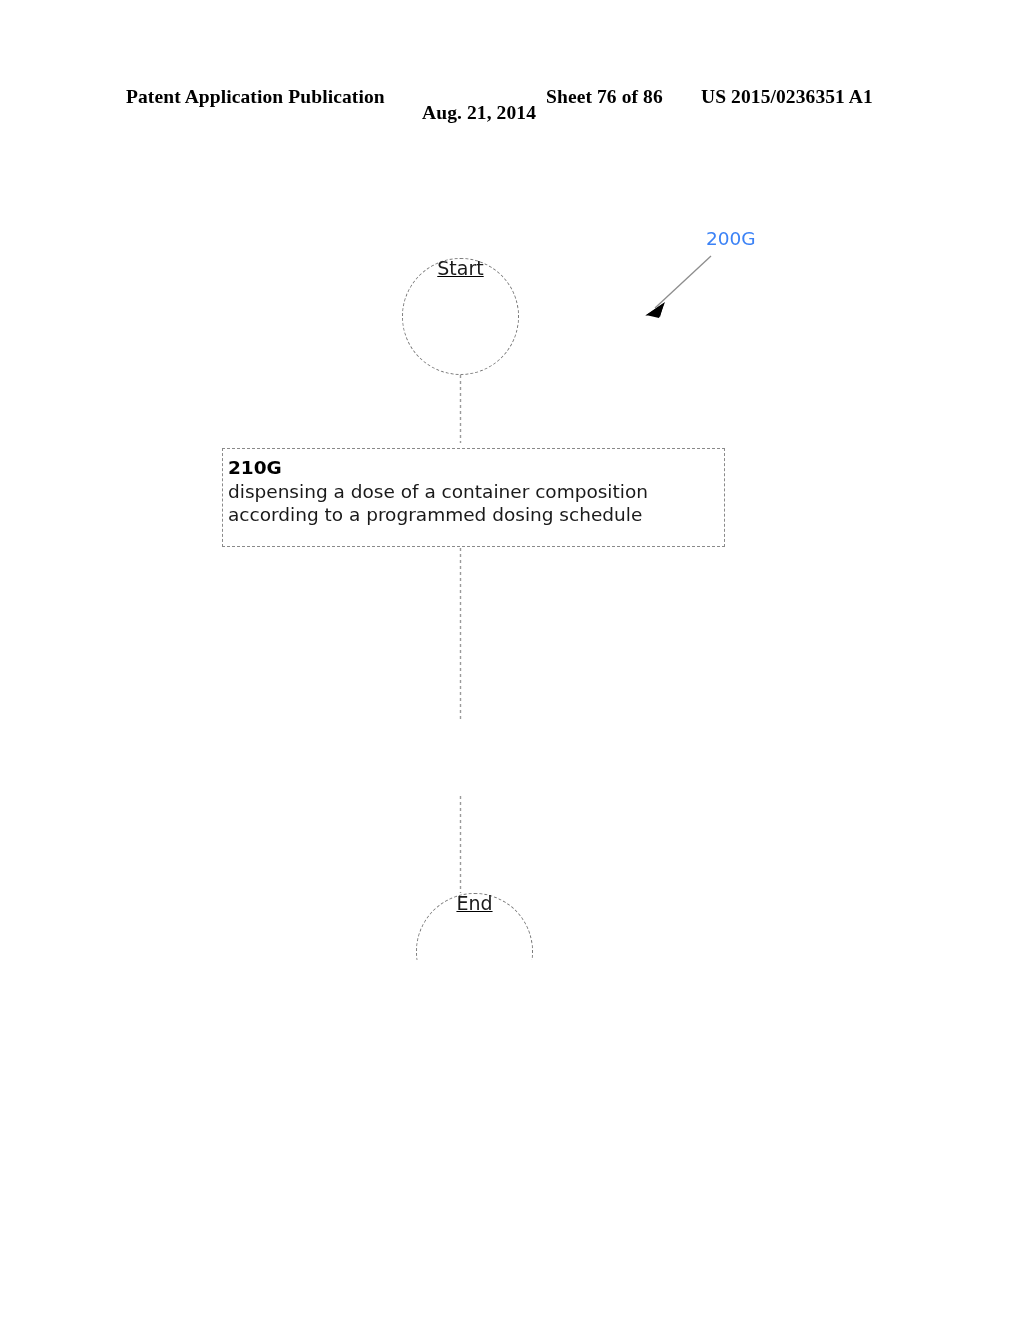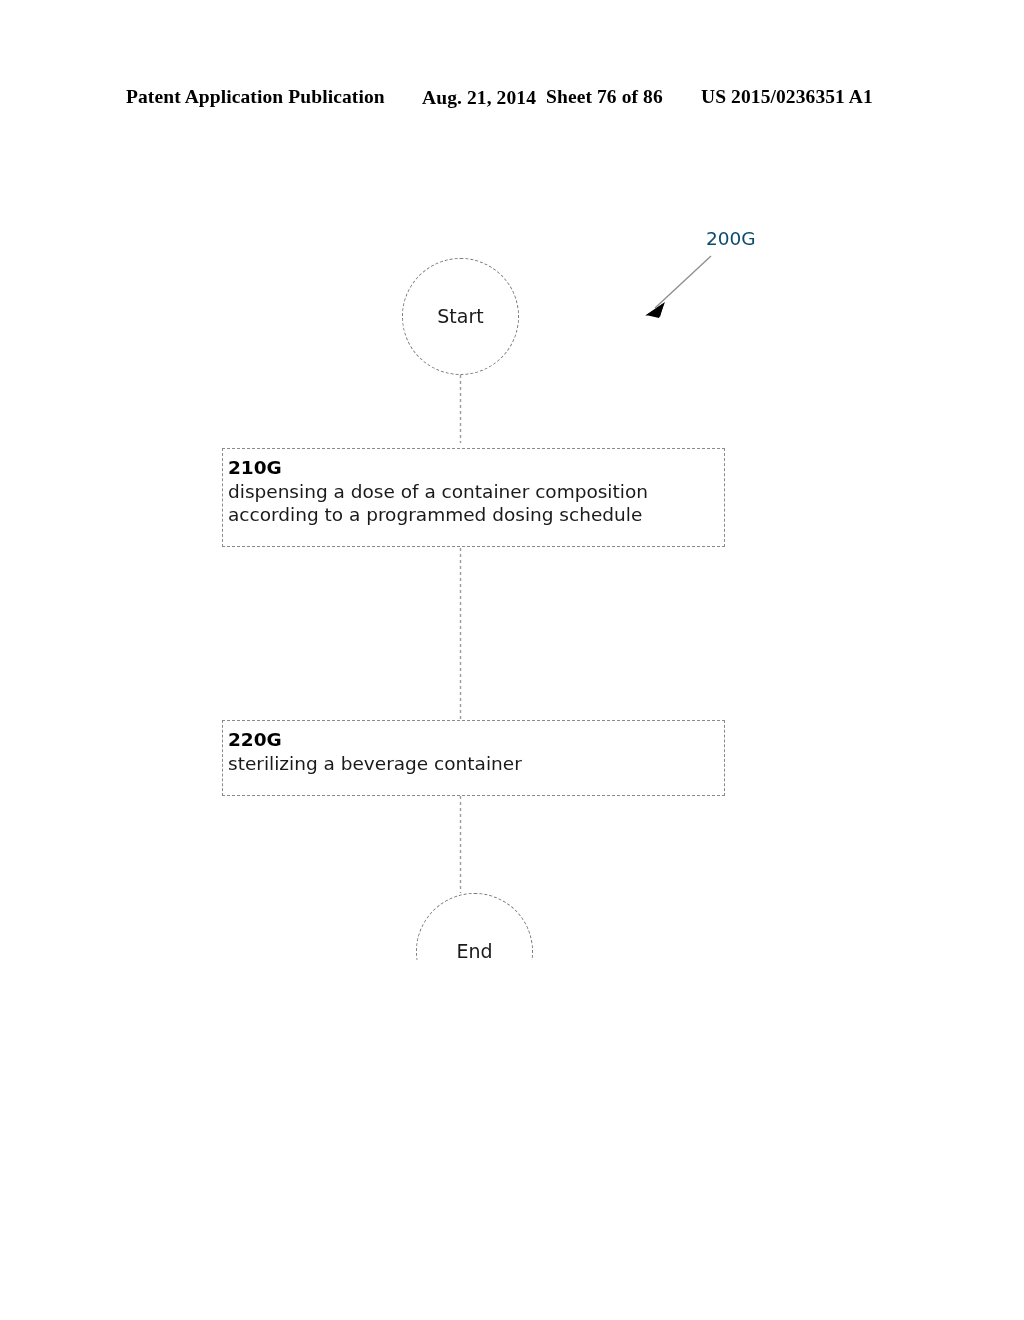--- a/index.html
+++ b/index.html
@@ -31,21 +31,21 @@
     letter-spacing: 0.1px;
   }
   .pub-header .h-title {
     position: absolute;
     left: 0;
     top: 0;
   }
   .pub-header .h-date {
     position: absolute;
     left: 296px;
-    top: 1px;
+    top: 16px;
   }
   .pub-header .h-sheet {
     position: absolute;
     left: 420px;
     top: 0;
   }
   .pub-header .h-docnum {
     position: absolute;
     left: 575px;
     top: 0;
@@ -69,22 +69,23 @@
   }
 
   
   .node-circle {
     position: absolute;
     border: 1px dashed #7a7a7a;
     border-radius: 50%;
     background: #ffffff;
     box-sizing: border-box;
     display: flex;
-    align-items: center;
+    align-items: flex-start;
     justify-content: center;
+    text-decoration: underline;
   }
   .node-circle .node-label {
     font-size: 19px;
     color: #1a1a1a;
     line-height: 1;
   }
   #node-start {
     left: 402px;
     top: 258px;
     width: 117px;
@@ -131,21 +132,21 @@
     width: 503px;
     height: 76px;
   }
 
   
   #ref-200g {
     position: absolute;
     left: 706px;
     top: 228px;
     font-size: 18.5px;
-    color: #0c4a6e;
+    color: #3b82f6;
     line-height: 1.2;
   }
 
   
   #fig-caption {
     position: absolute;
     left: 0;
     top: 1138px;
     width: 1024px;
     text-align: center;
@@ -185,24 +186,20 @@
     <div class="node-circle" id="node-start">
       <span class="node-label">Start</span>
     </div>
 
     <div class="node-box" id="node-210g">
       <span class="box-ref">210G</span>
       <span class="box-text">dispensing a dose of a container composition
 according to a programmed dosing schedule</span>
     </div>
 
-    <div class="node-box" id="node-220g">
-      <span class="box-ref">220G</span>
-      <span class="box-text">sterilizing a beverage container</span>
-    </div>
 
     <div class="node-circle" id="node-end">
       <span class="node-label">End</span>
     </div>
 
     <div id="ref-200g">200G</div>
 
   </div>
 
 

